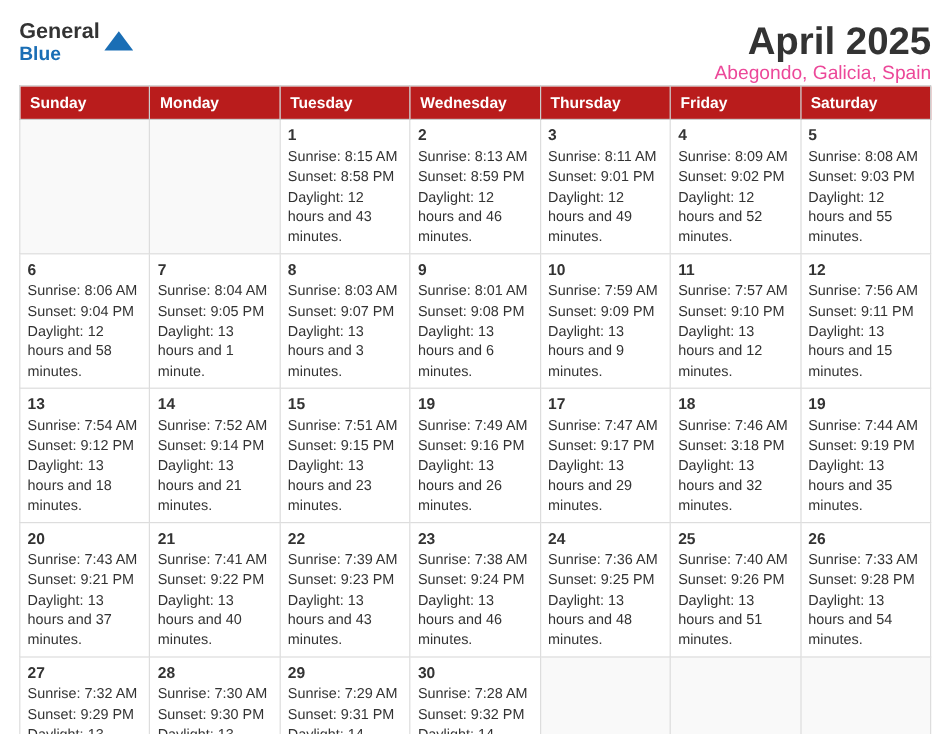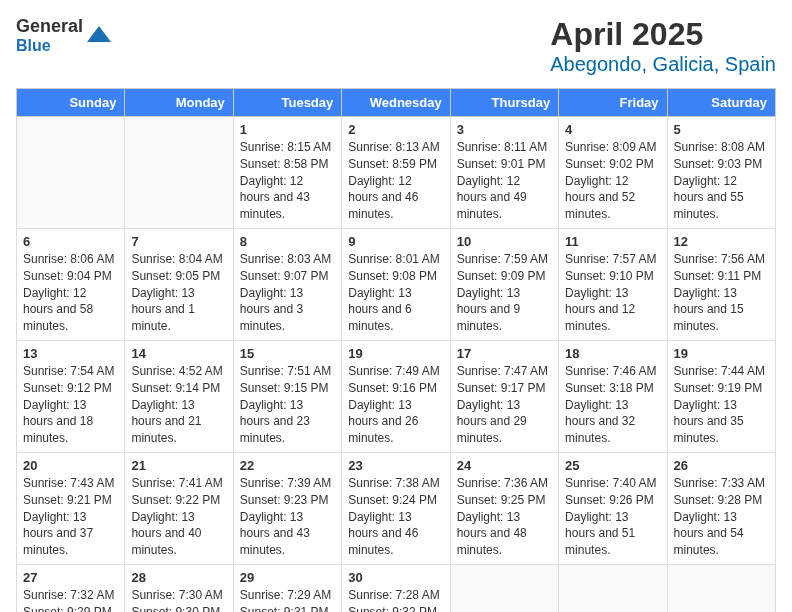--- a/index.html
+++ b/index.html
@@ -7,21 +7,20 @@
       font-family: Arial, sans-serif;
       background: #fff;
       width: 792px;
       min-height: 612px;
       padding: 16px;
     }
     .header {
       display: flex;
       justify-content: space-between;
       align-items: flex-start;
-      margin-bottom: 12px;
     }
     .logo {
       display: flex;
       align-items: center;
     }
     .logo-text-general {
       font-size: 18px;
       font-weight: bold;
       color: #333;
     }
@@ -29,41 +28,42 @@
       font-size: 16px;
       font-weight: bold;
       color: #1a6eb5;
     }
     .logo-icon {
       width: 28px;
       height: 28px;
       margin-left: 2px;
     }
     .title-block {
+      text-align: right;
     }
     .main-title {
       font-size: 32px;
       font-weight: bold;
       color: #333;
     }
     .subtitle {
-      font-size: 20px;
-      color: #0369a1;
+      font-size: 16px;
+      color: #ec4899;
     }
     .calendar {
       width: 100%;
       border-collapse: collapse;
       border: 1px solid #ccc;
     }
     .calendar th {
-      background-color: #3b82f6;
+      background-color: #b91c1c;
       color: #fff;
       font-size: 13px;
       padding: 6px 8px;
-      text-align: right;
+      text-align: left;
       border: 1px solid #ccc;
     }
     .calendar td {
       vertical-align: top;
       padding: 5px 6px;
       border: 1px solid #ddd;
       font-size: 11px;
       color: #333;
       width: calc(100% / 7);
       background: #fff;
@@ -197,21 +197,21 @@
       </tr>
       <tr>
         <td>
           <span class="day-number">13</span>
           <div class="day-detail">Sunrise: 7:54 AM
 Sunset: 9:12 PM
 Daylight: 13 hours and 18 minutes.</div>
         </td>
         <td>
           <span class="day-number">14</span>
-          <div class="day-detail">Sunrise: 4:52 AM
+          <div class="day-detail">Sunrise: 7:52 AM
 Sunset: 9:14 PM
 Daylight: 13 hours and 21 minutes.</div>
         </td>
         <td>
           <span class="day-number">15</span>
           <div class="day-detail">Sunrise: 7:51 AM
 Sunset: 9:15 PM
 Daylight: 13 hours and 23 minutes.</div>
         </td>
         <td>

